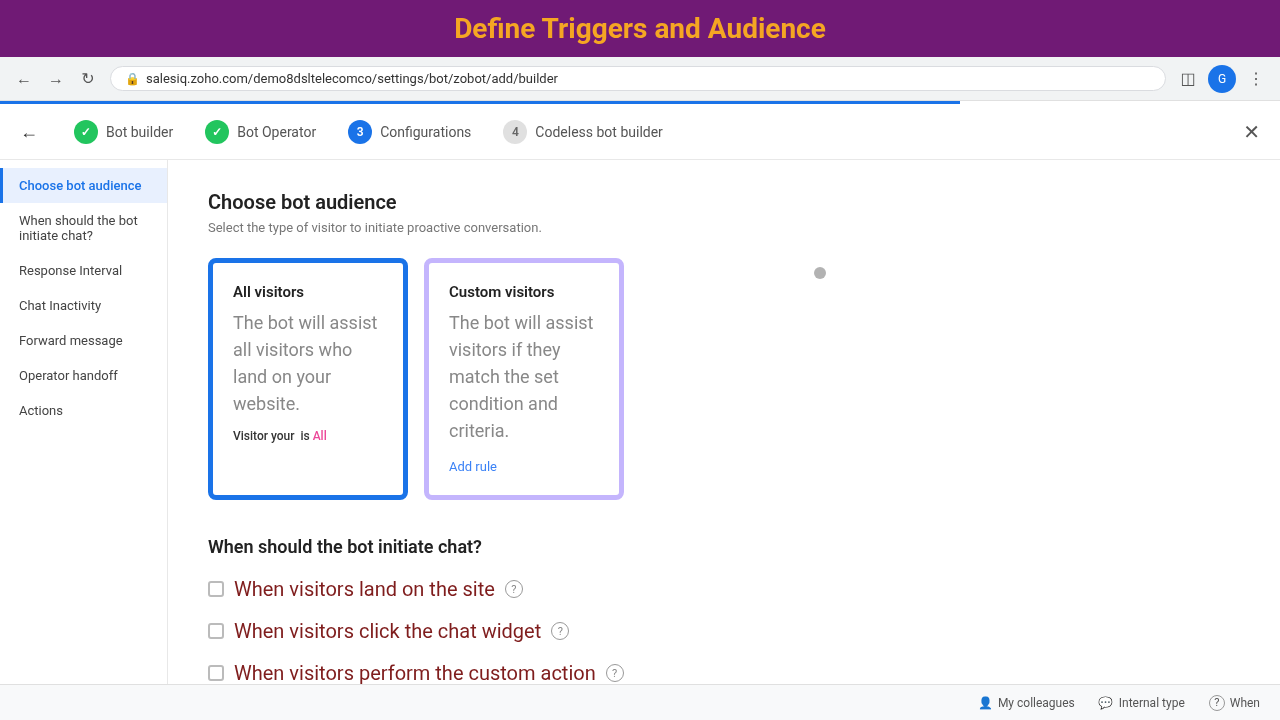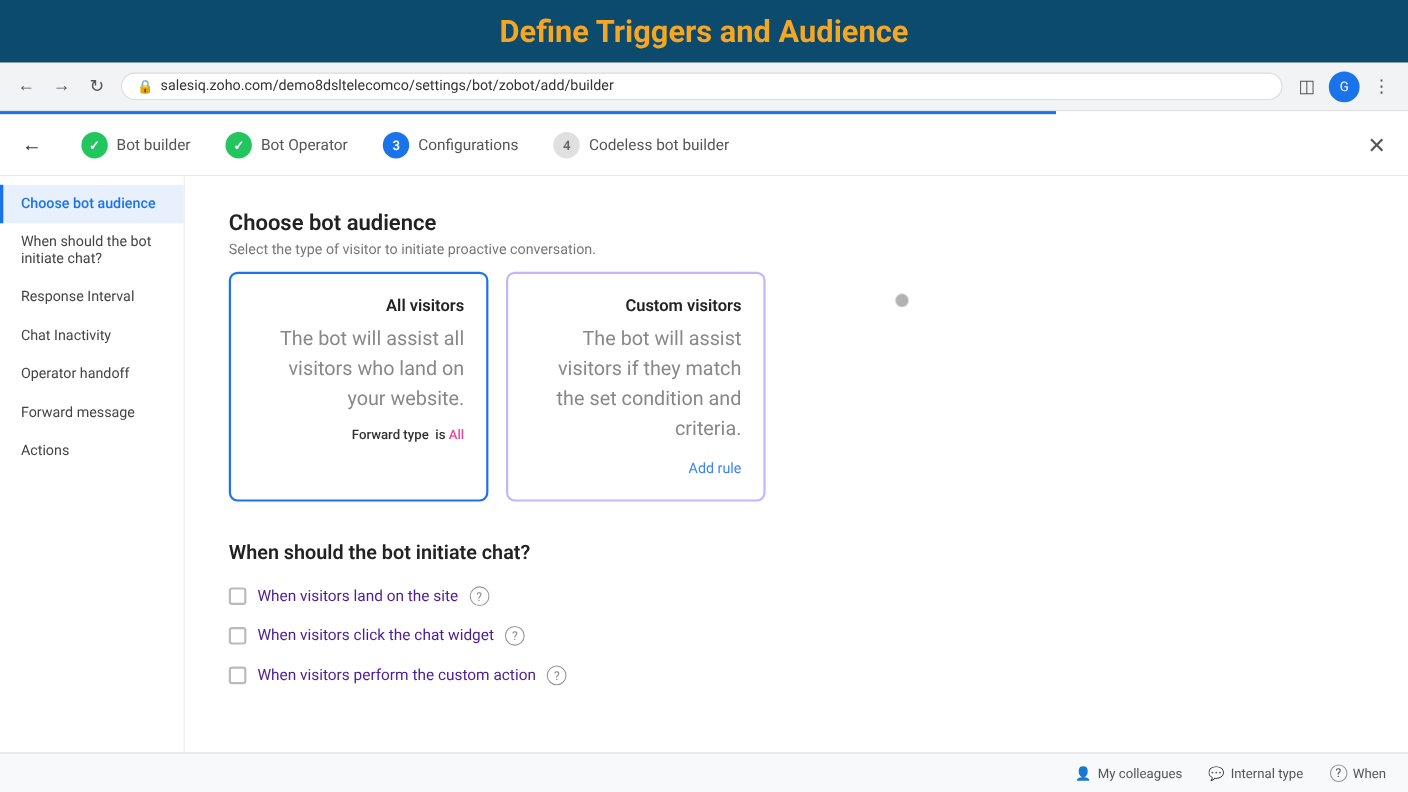--- a/index.html
+++ b/index.html
@@ -1,20 +1,20 @@
 <!DOCTYPE html>
 <html><head>
   <meta charset="utf-8">
   <style>
     * { box-sizing: border-box; margin: 0; padding: 0; }
     body { font-family: -apple-system, BlinkMacSystemFont, 'Segoe UI', Roboto, sans-serif; background: #fff; width: 1280px; height: 720px; overflow: hidden; }
 
     
     .top-banner {
-      background: #0c4a6e;
+      background: #701a75;
       color: #f5a623;
       text-align: center;
       padding: 12px;
       font-size: 28px;
       font-weight: bold;
     }
 
     
     .browser-bar {
       background: #f1f3f4;
@@ -81,45 +81,45 @@
       border-left: 3px solid transparent;
     }
     .sidebar-item.active {
       background: #e8f0fe; color: #1a73e8; border-left-color: #1a73e8; font-weight: 500;
     }
 
     
     .content { flex: 1; padding: 30px 40px; overflow-y: auto; background: #fff; }
 
     .section-title { font-size: 20px; font-weight: 600; color: #222; margin-bottom: 6px; }
-    .section-subtitle { font-size: 13px; color: #777; margin-bottom: 12px; }
+    .section-subtitle { font-size: 13px; color: #777; margin-bottom: 23px; }
 
     
     .visitor-cards { display: flex; gap: 16px; margin-bottom: 36px; }
     .visitor-card {
-      border: 2px solid #c4b5fd; border-radius: 8px; padding: 20px; width: 236px; cursor: pointer; text-align: right;
+      border: 5px solid #c4b5fd; border-radius: 8px; padding: 20px; width: 200px; cursor: pointer;
     }
     .visitor-card.selected { border-color: #1a73e8; }
     .visitor-card-title { font-size: 15px; font-weight: 600; color: #222; margin-bottom: 8px; }
     .visitor-card-desc { font-size: 18px; color: #888; line-height: 1.5; margin-bottom: 12px; }
     .visitor-card-badge { font-size: 12px; color: #666; }
     .visitor-card-badge span { color: #333; font-weight: 500; }
     .add-rule-link { font-size: 13px; color: #3b82f6; cursor: pointer; text-decoration: none; }
 
     
     .section2-title { font-size: 18px; font-weight: 600; color: #222; margin-bottom: 20px; }
 
     .checkbox-row {
       display: flex; align-items: center; gap: 10px; margin-bottom: 18px;
     }
     .checkbox-box {
       width: 16px; height: 16px; border: 2px solid #bbb; border-radius: 3px; background: #fff;
       flex-shrink: 0; cursor: pointer;
     }
-    .checkbox-label { font-size: 14px; color: #4c1d95; }
+    .checkbox-label { font-size: 20px; color: #7f1d1d; }
     .help-icon {
       width: 18px; height: 18px; border: 1.5px solid #999; border-radius: 50%;
       display: flex; align-items: center; justify-content: center; font-size: 11px; color: #888; cursor: pointer;
     }
 
     
     .bottom-bar {
       position: fixed; bottom: 0; left: 0; right: 0; height: 36px;
       background: #f8f9fa; border-top: 1px solid #e0e0e0;
       display: flex; align-items: center; justify-content: flex-end;
@@ -199,42 +199,42 @@
     <div class="sidebar-item">
       <span>When should the bot initiate chat?</span>
     </div>
     <div class="sidebar-item">
       <span>Response Interval</span>
     </div>
     <div class="sidebar-item">
       <span>Chat Inactivity</span>
     </div>
     <div class="sidebar-item">
+      <span>Forward message</span>
+    </div>
+    <div class="sidebar-item">
       <span>Operator handoff</span>
-    </div>
-    <div class="sidebar-item">
-      <span>Forward message</span>
     </div>
     <div class="sidebar-item">
       <span>Actions</span>
     </div>
   </div>
 
   <div class="content">
 
     <div class="section-title">Choose bot audience</div>
     <div class="section-subtitle">Select the type of visitor to initiate proactive conversation.</div>
 
     <div class="visitor-cards">
 
       <div class="visitor-card selected">
         <div class="visitor-card-title">All visitors</div>
         <div class="visitor-card-desc">The bot will assist all visitors who land on your website.</div>
         <div class="visitor-card-badge">
-          <span>Forward type</span>
+          <span>Visitor your</span>
           &nbsp;<span>is</span>&nbsp;<span style="color:#ec4899;font-weight:500;">All</span>
         </div>
       </div>
 
       <div class="visitor-card">
         <div class="visitor-card-title">Custom visitors</div>
         <div class="visitor-card-desc">The bot will assist visitors if they match the set condition and criteria.</div>
         <a class="add-rule-link">Add rule</a>
       </div>
 

